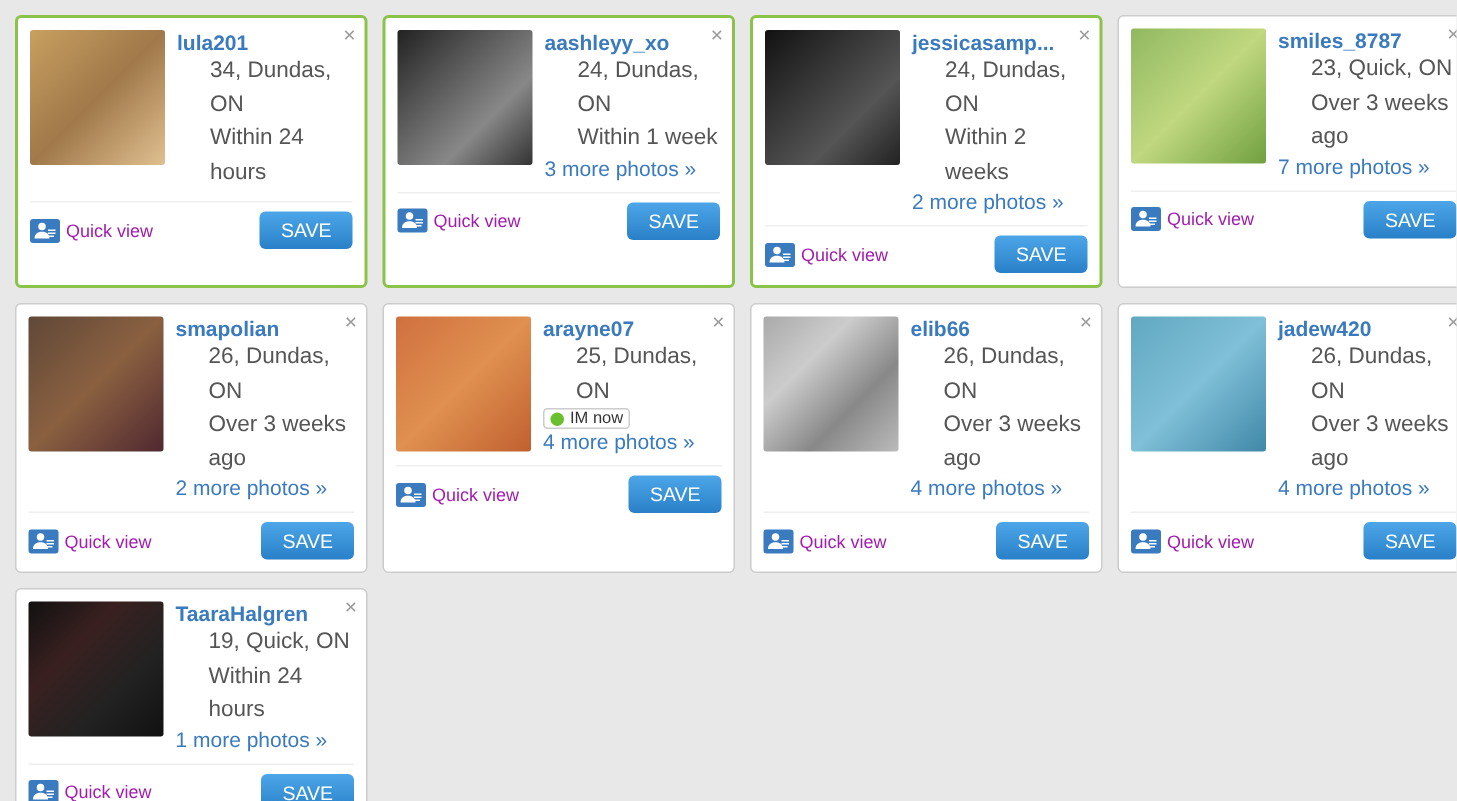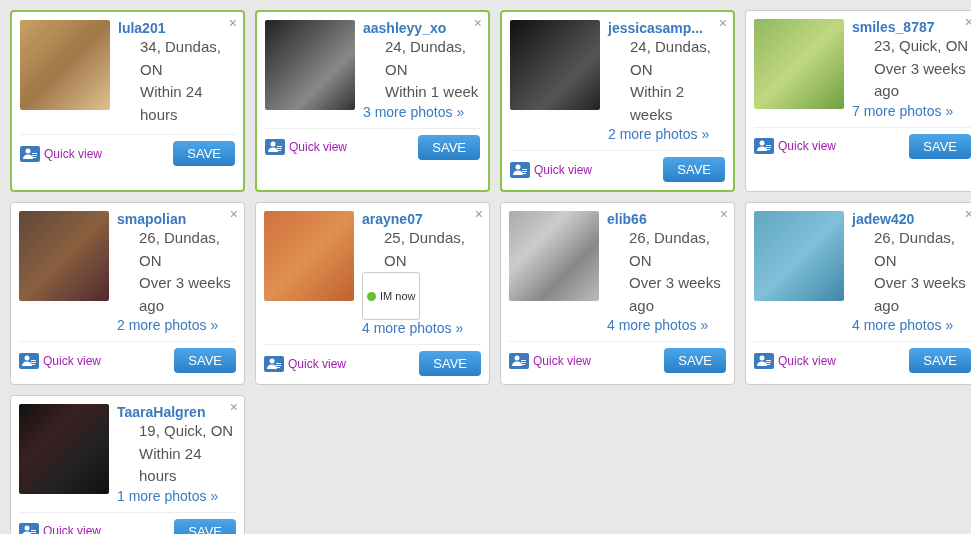--- a/index.html
+++ b/index.html
@@ -106,21 +106,21 @@
       cursor: pointer;
     }
     .im-now {
       display: flex;
       align-items: center;
       gap: 4px;
       font-size: 11px;
       color: #333;
       border: 1px solid #ccc;
       border-radius: 3px;
-      padding: 17px 4px;
+      padding: 0 4px;
       display: inline-flex;
       width: fit-content;
     }
     .im-dot {
       width: 9px;
       height: 9px;
       border-radius: 50%;
       background: #6abf2e;
       flex-shrink: 0;
     }

